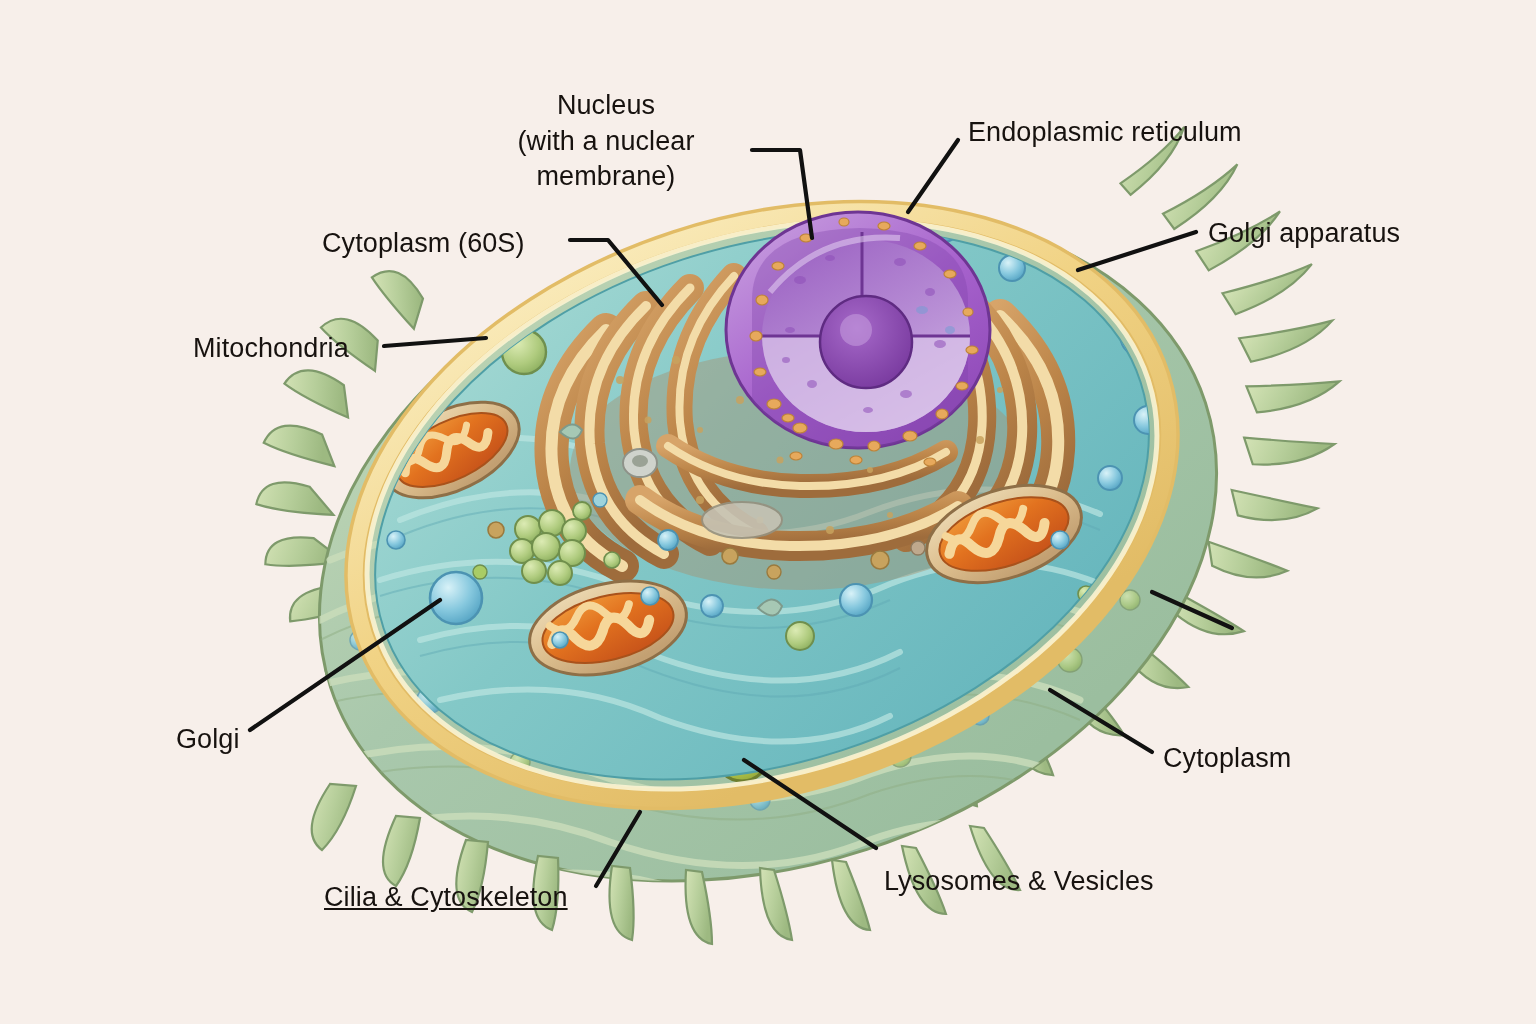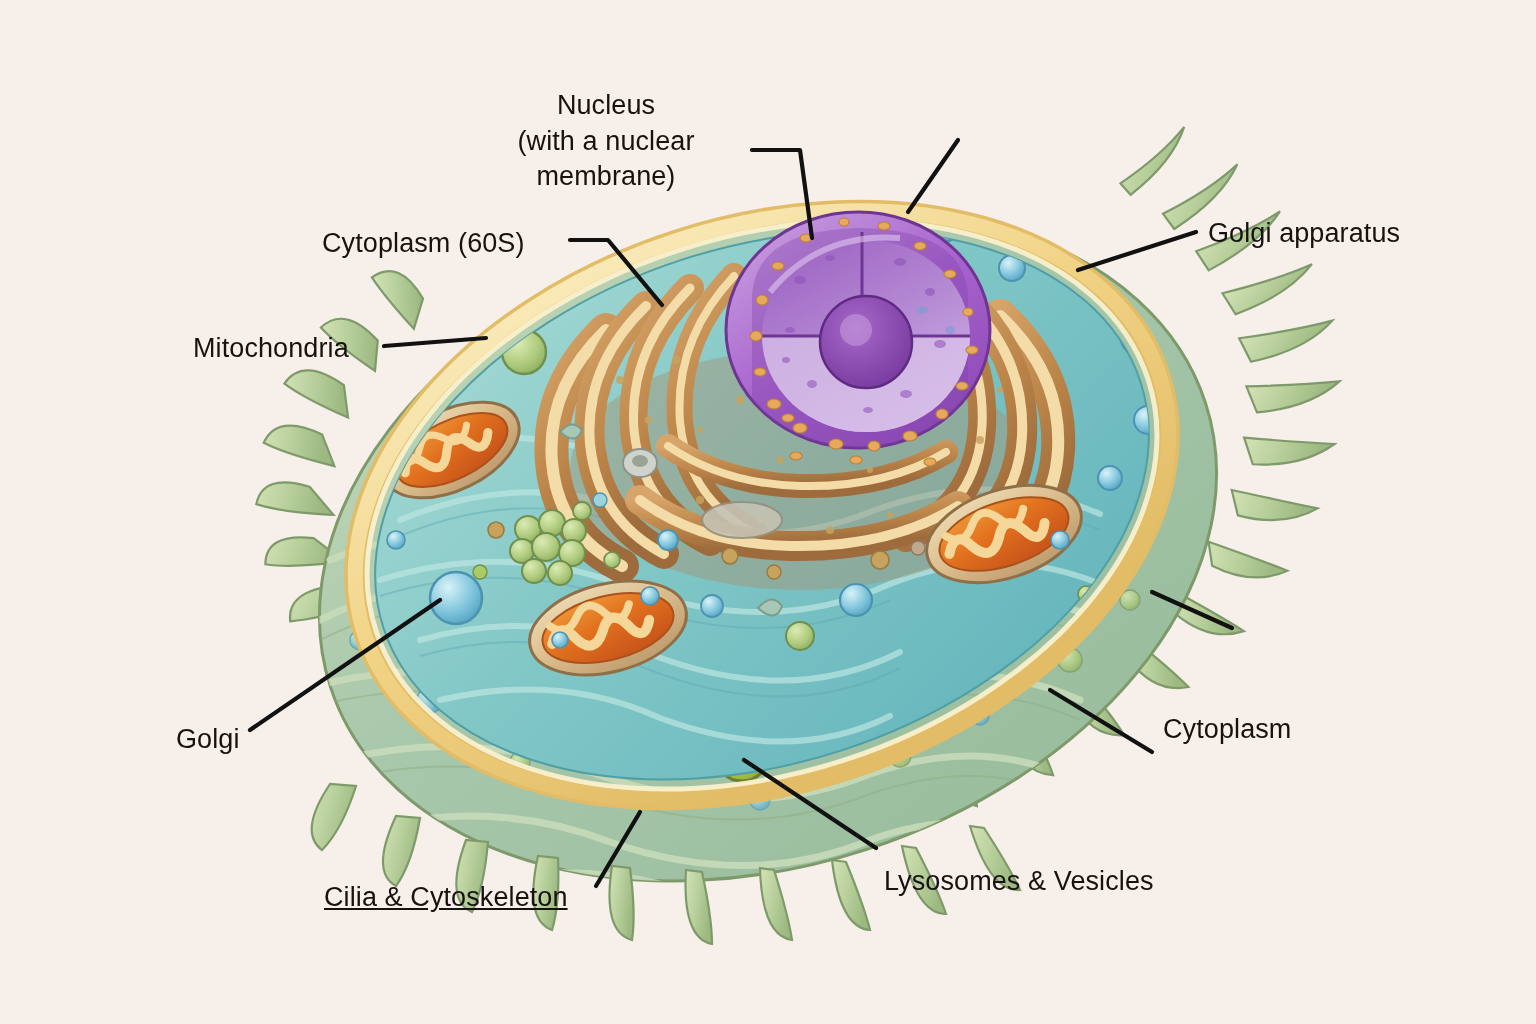--- a/index.html
+++ b/index.html
@@ -405,27 +405,28 @@
     <polyline points="596,886 640,812"></polyline>
   </g>
 </svg>
 
 <div class="lbl center" style="left:500px;top:88px;width:212px;">Nucleus
 (with a nuclear
 membrane)</div>
 
 <div class="lbl" style="left:322px;top:226px;width:250px;">Cytoplasm (60S)</div>
 
+<div class="lbl" style="left:968px;top:115px;width:330px;">Endoplasmic reticulum</div>
 
 <div class="lbl" style="left:193px;top:331px;width:200px;">Mitochondria</div>
 
 <div class="lbl" style="left:1208px;top:216px;width:240px;">Golgi apparatus</div>
 
 
-<div class="lbl" style="left:1163px;top:712px;width:170px;">Cytoplasm</div>
+<div class="lbl" style="left:1163px;top:741px;width:170px;">Cytoplasm</div>
 
 <div class="lbl" style="left:884px;top:864px;width:320px;">Lysosomes &amp; Vesicles</div>
 
 <div class="lbl" style="left:176px;top:722px;width:90px;">Golgi</div>
 
 <div class="lbl" style="left:324px;top:880px;width:290px;text-decoration:underline;">Cilia &amp; Cytoskeleton</div>
 
 </div>
 
 </body></html>

